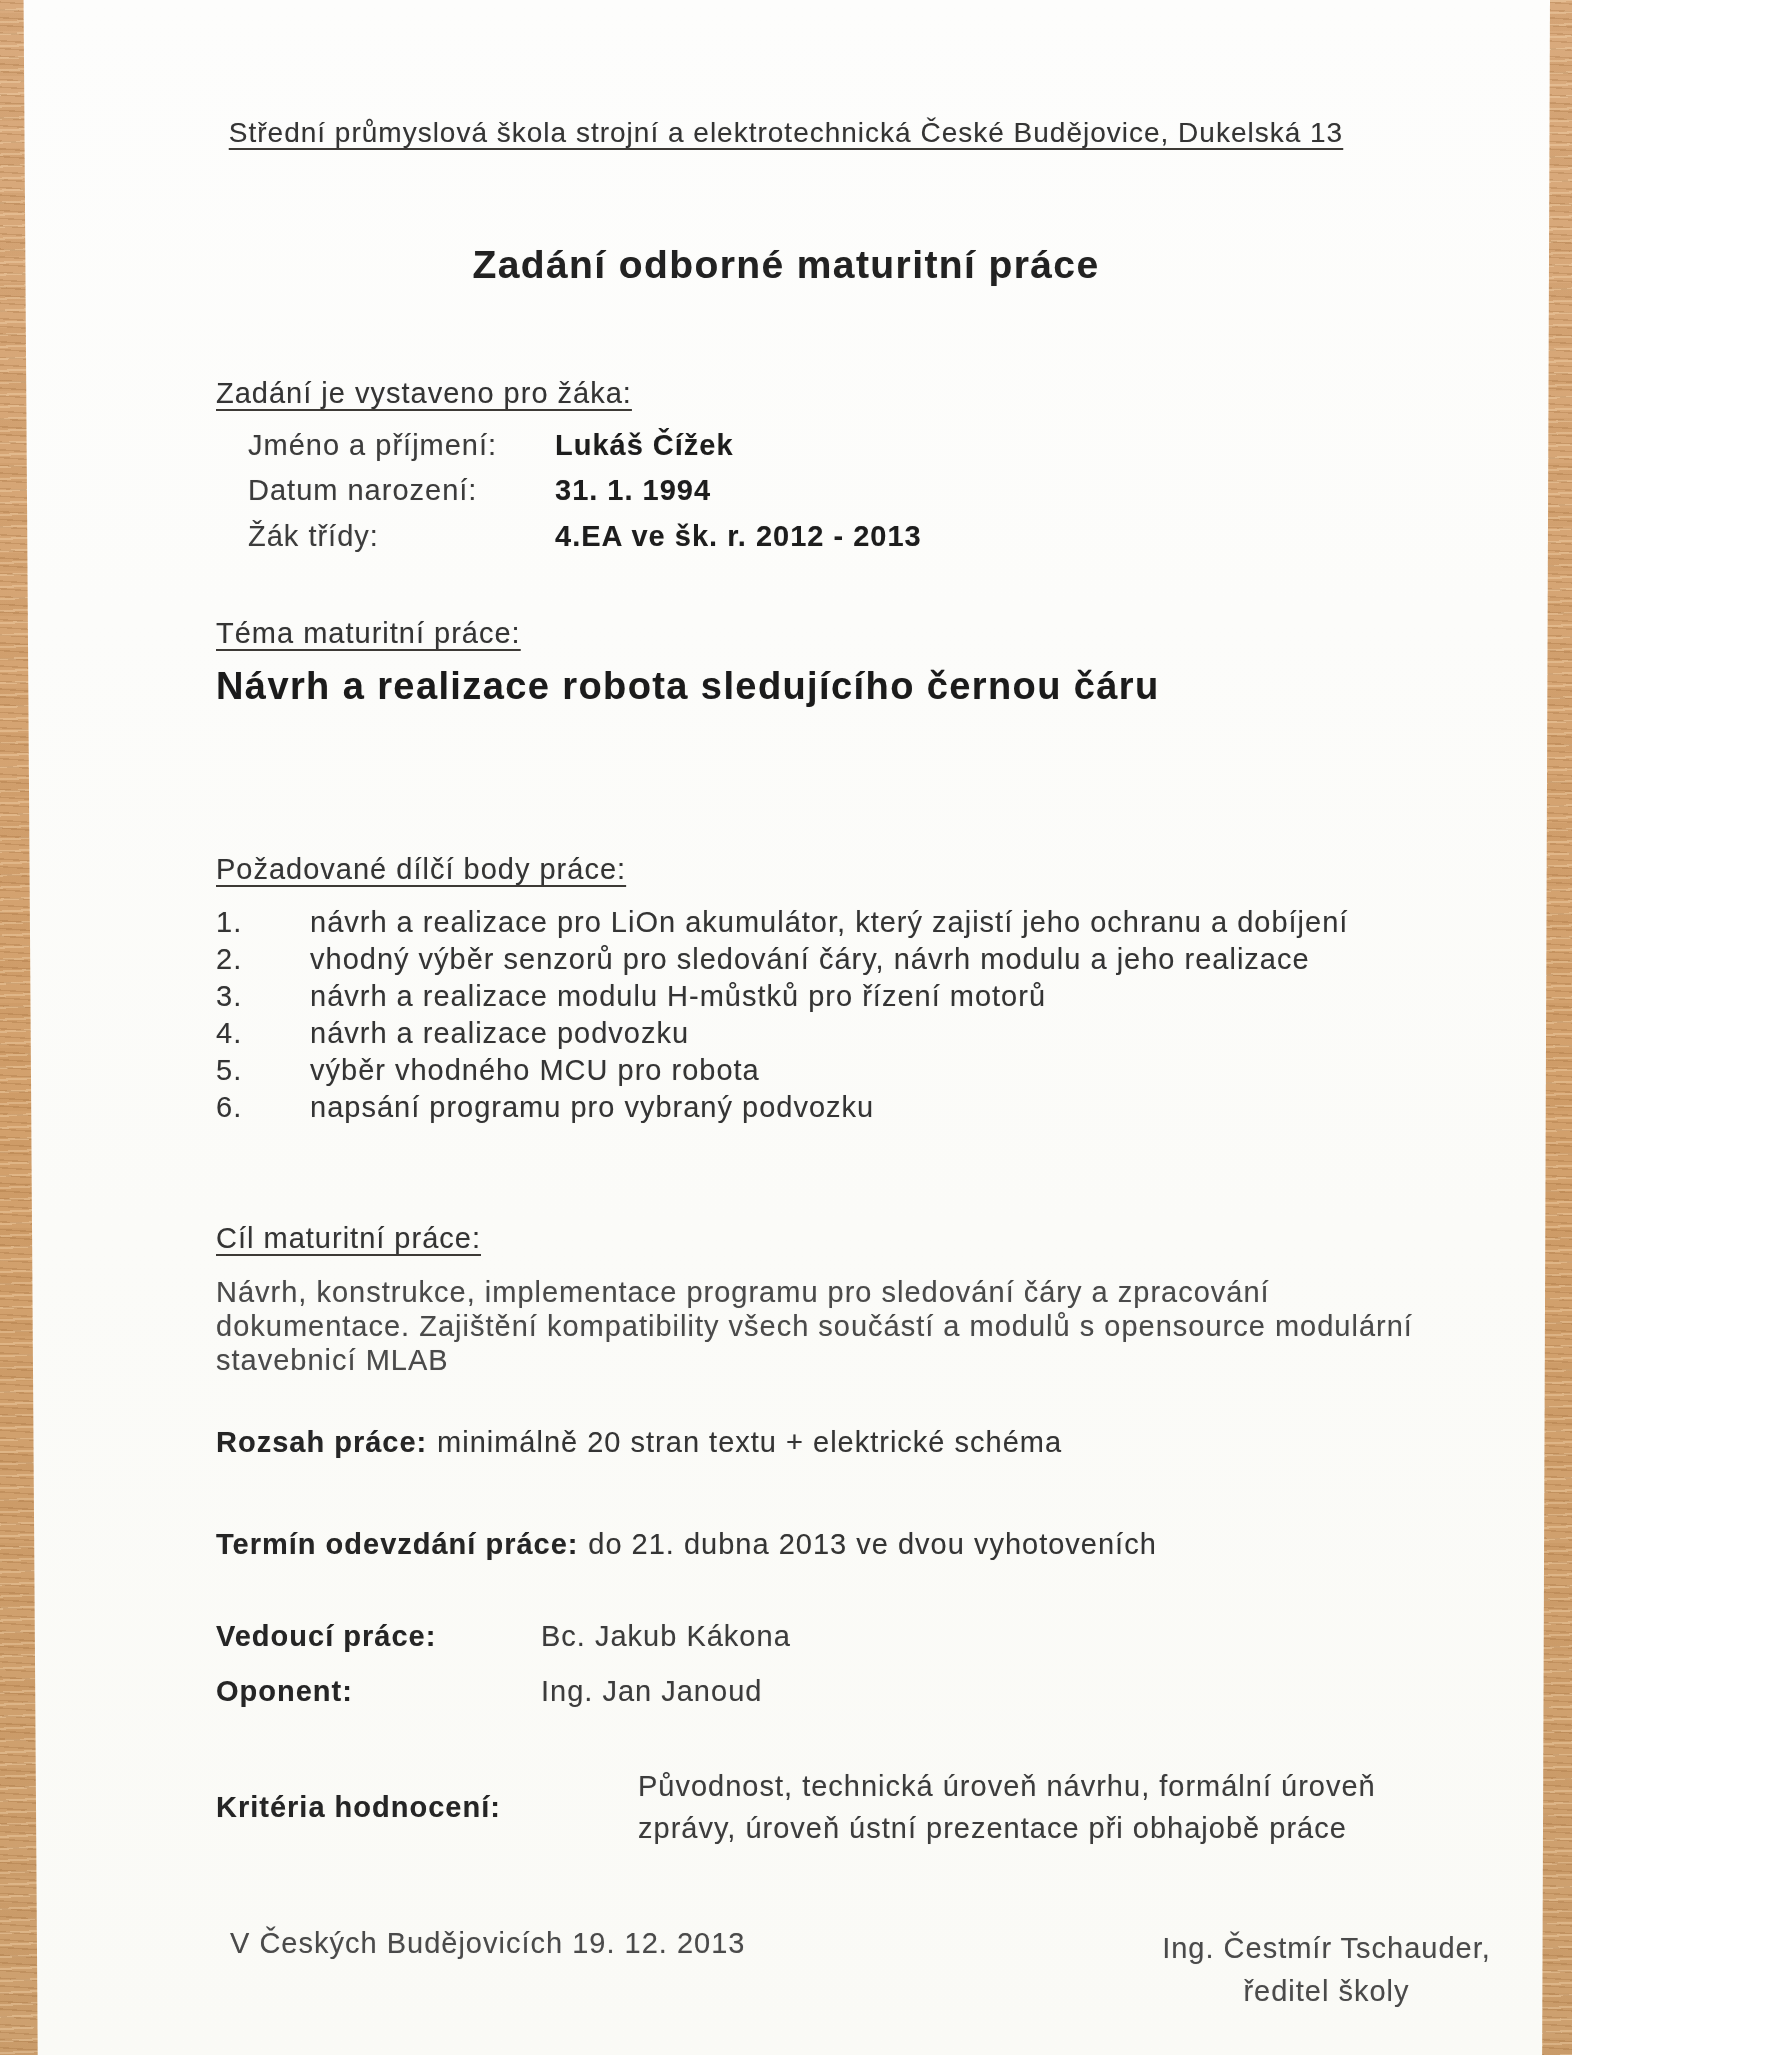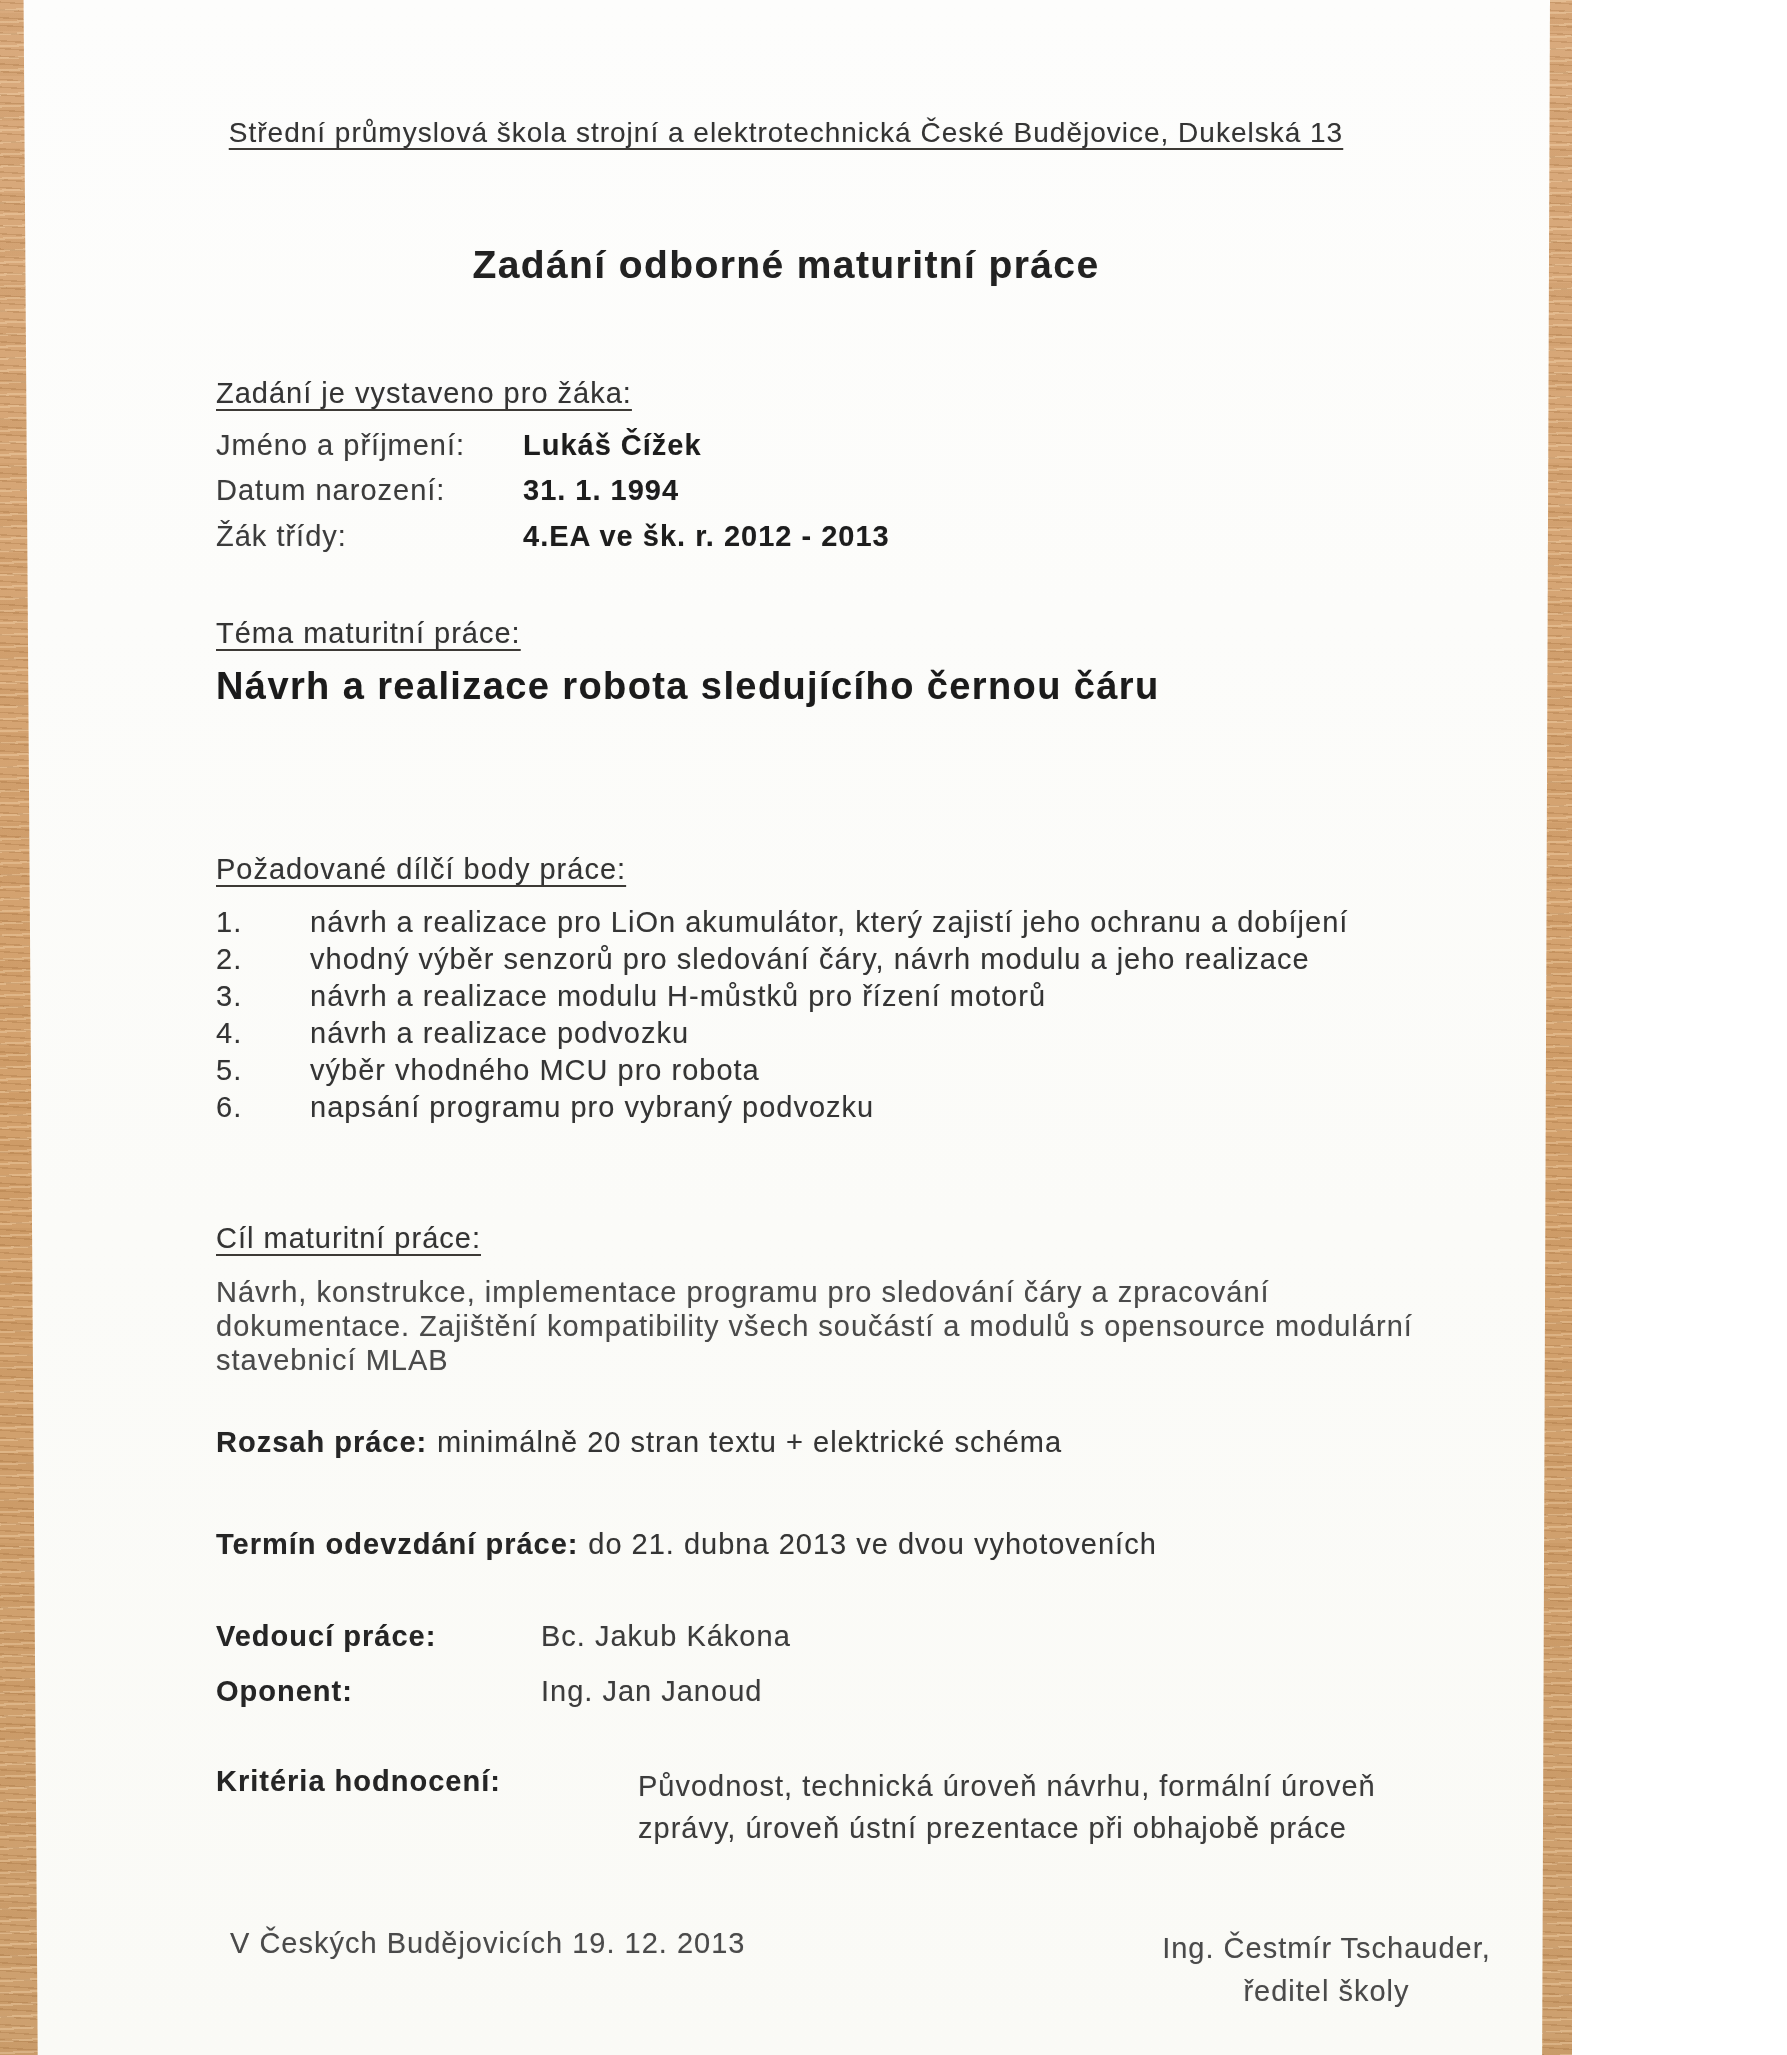--- a/index.html
+++ b/index.html
@@ -45,42 +45,42 @@
   .doc-title {
     top: 243px; left: 0; width: 100%;
     text-align: center;
     font-size: 39px; font-weight: 700; color: #222;
     letter-spacing: 1.4px;
   }
 
   .sec-heading { left: 216px; font-size: 29px; }
 
   .kv-row { left: 216px; display: flex; font-size: 29px; }
-  .kv-row .lbl { width: 307px; flex: 0 0 307px; color: #3c3c3c; }
+  .kv-row .lbl { width: 307px; flex: 0 0 307px; color: #3c3c3c; margin-left: 32px; }
   .kv-row .val { font-weight: 700; font-size: 29px; color: #1d1d1d; }
 
   .topic {
     left: 216px; font-size: 38px; font-weight: 700; color: #1b1b1b;
     letter-spacing: 1.4px;
   }
 
   .req-list { left: 216px; font-size: 29px; }
   .req-item { display: flex; height: 37px; align-items: flex-start; }
   .req-item .num { width: 94px; flex: 0 0 94px; }
 
   .goal-par { left: 216px; font-size: 29px; line-height: 34px; color: #4a4a4a; }
 
   .inline-row { left: 216px; font-size: 29px; }
   .inline-row .b { font-weight: 700; color: #252525; margin-right: 9.8px; }
 
   .person-row { left: 216px; display: flex; font-size: 29px; }
   .person-row .lbl { width: 325px; flex: 0 0 325px; font-weight: 700; color: #252525; }
   .person-row .val { color: #3c3c3c; text-align: right; }
 
-  .criteria-row { left: 216px; display: flex; font-size: 29px; }
+  .criteria-row { left: 216px; display: flex; font-size: 29px; align-items: center; }
   .criteria-row .lbl { width: 422px; flex: 0 0 422px; font-weight: 700; color: #252525; }
   .criteria-row .val { line-height: 42px; color: #3c3c3c; }
 
   .footer-left { left: 230px; top: 1927px; font-size: 29px; color: #4a4a4a; }
   .footer-sign { left: 1103px; top: 1927px; width: 447px; text-align: center; font-size: 29px; color: #4a4a4a; line-height: 43px; }
 
   
   .speck { position: absolute; background: #6e5d48; border-radius: 1.4px; }
   .speck-1 { top: 18px;  left: 1682px; width: 18px; height: 2.1px; transform: rotate(-38deg); }
   .speck-2 { top: 64px;  left: 1690px; width: 21px; height: 2.8px; transform: rotate(-18deg); }

